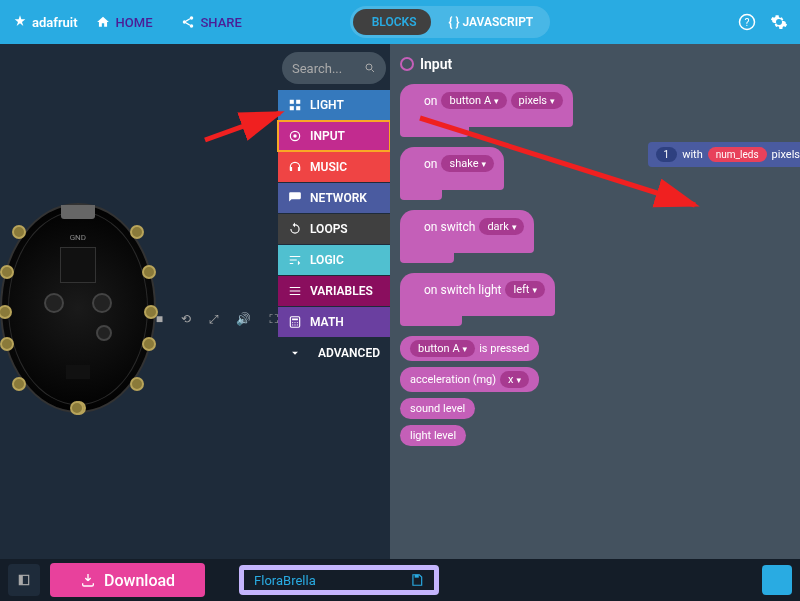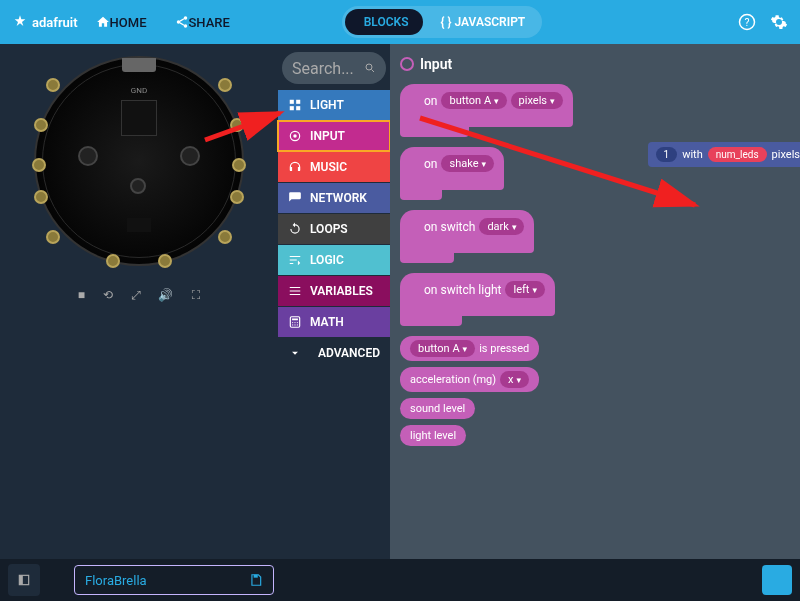--- a/index.html
+++ b/index.html
@@ -1,40 +1,40 @@
 <!DOCTYPE html>
 <html><head>
 <meta charset="utf-8">
 <style>
 *{box-sizing:border-box;margin:0;padding:0;font-family:-apple-system,BlinkMacSystemFont,"Segoe UI",Roboto,sans-serif}
 body{width:800px;height:601px;background:#1e2b3a;overflow:hidden;position:relative}
 .topbar{height:44px;background:#29abe2;display:flex;align-items:center;padding:0 12px;gap:8px}
 .logo{display:flex;align-items:center;gap:4px;color:#fff;font-weight:600;font-size:13px}
 .logo-icon{width:16px;height:16px}
-.navbtn{color:#0f172a;display:flex;align-items:center;font-size:13px;font-weight:500;padding:6px 10px;cursor:pointer}
+.navbtn{color:#4c1d95;display:flex;align-items:center;gap:6px;font-size:13px;font-weight:500;padding:6px 10px;cursor:pointer}
 .navbtn svg{width:14px;height:14px}
 .center-tabs{margin:0 auto;display:flex;align-items:center;gap:4px;background:rgba(255,255,255,.15);border-radius:18px;padding:3px}
 .tab{padding:6px 14px;border-radius:14px;font-size:12px;font-weight:600;display:flex;align-items:center;gap:5px;color:#fff;cursor:pointer}
-.tab.active{background:#0f172a;color:#29abe2}
+.tab.active{background:#404040;color:#29abe2}
 .right-icons{display:flex;gap:14px;margin-left:auto}
 .right-icons svg{width:18px;height:18px;fill:#fff;cursor:pointer}
 .main{display:flex;height:515px}
-.left{width:278px;display:flex;flex-direction:column;align-items:center;padding-top:12px}
+.left{width:278px;display:flex;align-items:center;padding-top:12px}
 .board{width:210px;height:210px;border-radius:50%;background:radial-gradient(circle,#1a1a1a 0%,#000 85%);position:relative;border:2px solid #333}
 .board::before{content:"";position:absolute;inset:6px;border-radius:50%;border:1px solid #2a2a2a}
 .pad{position:absolute;width:14px;height:14px;border-radius:50%;background:#8a7a3a;border:2px solid #b8a45a}
 .chip{position:absolute;top:42px;left:50%;transform:translateX(-50%);width:36px;height:36px;background:#111;border:1px solid #333}
 .usb{position:absolute;top:0;left:50%;transform:translateX(-50%);width:34px;height:14px;background:#666;border-radius:0 0 3px 3px}
 .btn-b{position:absolute;width:20px;height:20px;border-radius:50%;background:#222;border:2px solid #444}
 .ic{position:absolute;width:14px;height:10px;background:#111}
 .label{position:absolute;color:#888;font-size:8px}
 .sim-ctrl{display:flex;gap:18px;margin-top:22px}
 .sim-ctrl span{color:#aaa;font-size:12px;cursor:pointer}
 .middle{width:112px;background:#1e2b3a;display:flex;flex-direction:column;padding-top:6px}
-.search{background:#44525f;border-radius:16px;height:30px;margin:2px 4px 6px;display:flex;align-items:center;padding:16px 10px;color:#aaa;font-size:16px}
+.search{background:#44525f;border-radius:16px;height:30px;margin:2px 4px 6px;display:flex;align-items:center;padding:16px 10px;color:#aaa;font-size:13px}
 .search svg{width:12px;height:12px;margin-left:auto;fill:#aaa}
 .cat{height:30px;display:flex;align-items:center;gap:8px;padding:0 10px;color:#fff;font-size:12px;font-weight:600;cursor:pointer;margin-bottom:1px}
 .cat svg{width:14px;height:14px;fill:#fff;flex-shrink:0}
 .cat.light{background:#3579bd}
 .cat.input{background:#c22b8f;outline:2px solid #f9a825;outline-offset:-1px}
 .cat.music{background:#ef4444}
 .cat.network{background:#4a5ba0}
 .cat.loops{background:#404040}
 .cat.logic{background:#50c0d0}
 .cat.variables{background:#8a0e5e}
@@ -55,21 +55,21 @@
 .workspace{flex:1;background:#44525f;position:relative;overflow:hidden}
 .ws-blk{position:absolute;top:98px;right:-8px;background:#4a5ba0;border-radius:4px;padding:5px 8px;color:#fff;font-size:11px;display:flex;align-items:center;gap:5px}
 .ws-blk .pill{border-radius:10px;padding:2px 8px;font-size:10px}
 .pill.blue{background:#2e4080}
 .pill.red{background:#e8415b}
 .bottombar{height:42px;background:#141d28;display:flex;align-items:center;padding:0 8px;gap:10px}
 .menu-btn{width:32px;height:32px;background:#1e2b3a;border-radius:4px;display:flex;align-items:center;justify-content:center;cursor:pointer}
 .menu-btn svg{width:14px;height:14px;fill:#aaa}
 .download{background:#e8419c;color:#fff;height:34px;padding:0 30px;border-radius:4px;font-size:16px;font-weight:500;display:flex;align-items:center;gap:8px;cursor:pointer}
 .download svg{width:16px;height:16px;fill:#fff}
-.proj-name{background:transparent;border:1px solid #c4b5fd;border-radius:4px;height:30px;color:#29abe2;padding:0 10px;font-size:13px;width:200px;display:flex;align-items:center;justify-content:space-between;margin-left:24px}
+.proj-name{background:transparent;border:5px solid #c4b5fd;border-radius:4px;height:30px;color:#29abe2;padding:0 10px;font-size:13px;width:200px;display:flex;align-items:center;justify-content:space-between;margin-left:24px}
 .proj-name svg{width:14px;height:14px;fill:#29abe2}
 .mini-btn{width:30px;height:30px;background:#29abe2;border-radius:4px;margin-left:auto}
 .arrow{position:absolute;pointer-events:none}
 .arrow.a1{top:105px;left:200px;width:90px;height:40px}
 .arrow.a2{top:110px;left:410px;width:300px;height:110px}
 </style>
 </head>
 <body>
 
 <div class="topbar">
@@ -274,20 +274,26 @@
   </div>
 </div>
 
 <div class="bottombar">
   <div class="menu-btn">
     <svg viewBox="0 0 24 24">
         <rect x="4" y="4" width="16" height="16" fill="none" stroke="#aaa" stroke-width="2"></rect>
         <rect x="4" y="4" width="6" height="16" fill="#aaa"></rect>
       </svg>
   </div>
+  <div class="download">
+    <svg viewBox="0 0 24 24">
+        <path d="M12 3v10m0 0l-4-4m4 4l4-4M4 17v2a2 2 0 002 2h12a2 2 0 002-2v-2" stroke="#fff" stroke-width="2" fill="none"></path>
+      </svg>
+    <span>Download</span>
+  </div>
   <div class="proj-name">
     <span>FloraBrella</span>
     <svg viewBox="0 0 24 24">
         <path d="M5 3h11l4 4v14H5z" fill="none" stroke="#29abe2" stroke-width="2"></path>
         <rect x="8" y="3" width="7" height="5" fill="#29abe2"></rect>
       </svg>
   </div>
   <div class="mini-btn"></div>
 </div>
 

